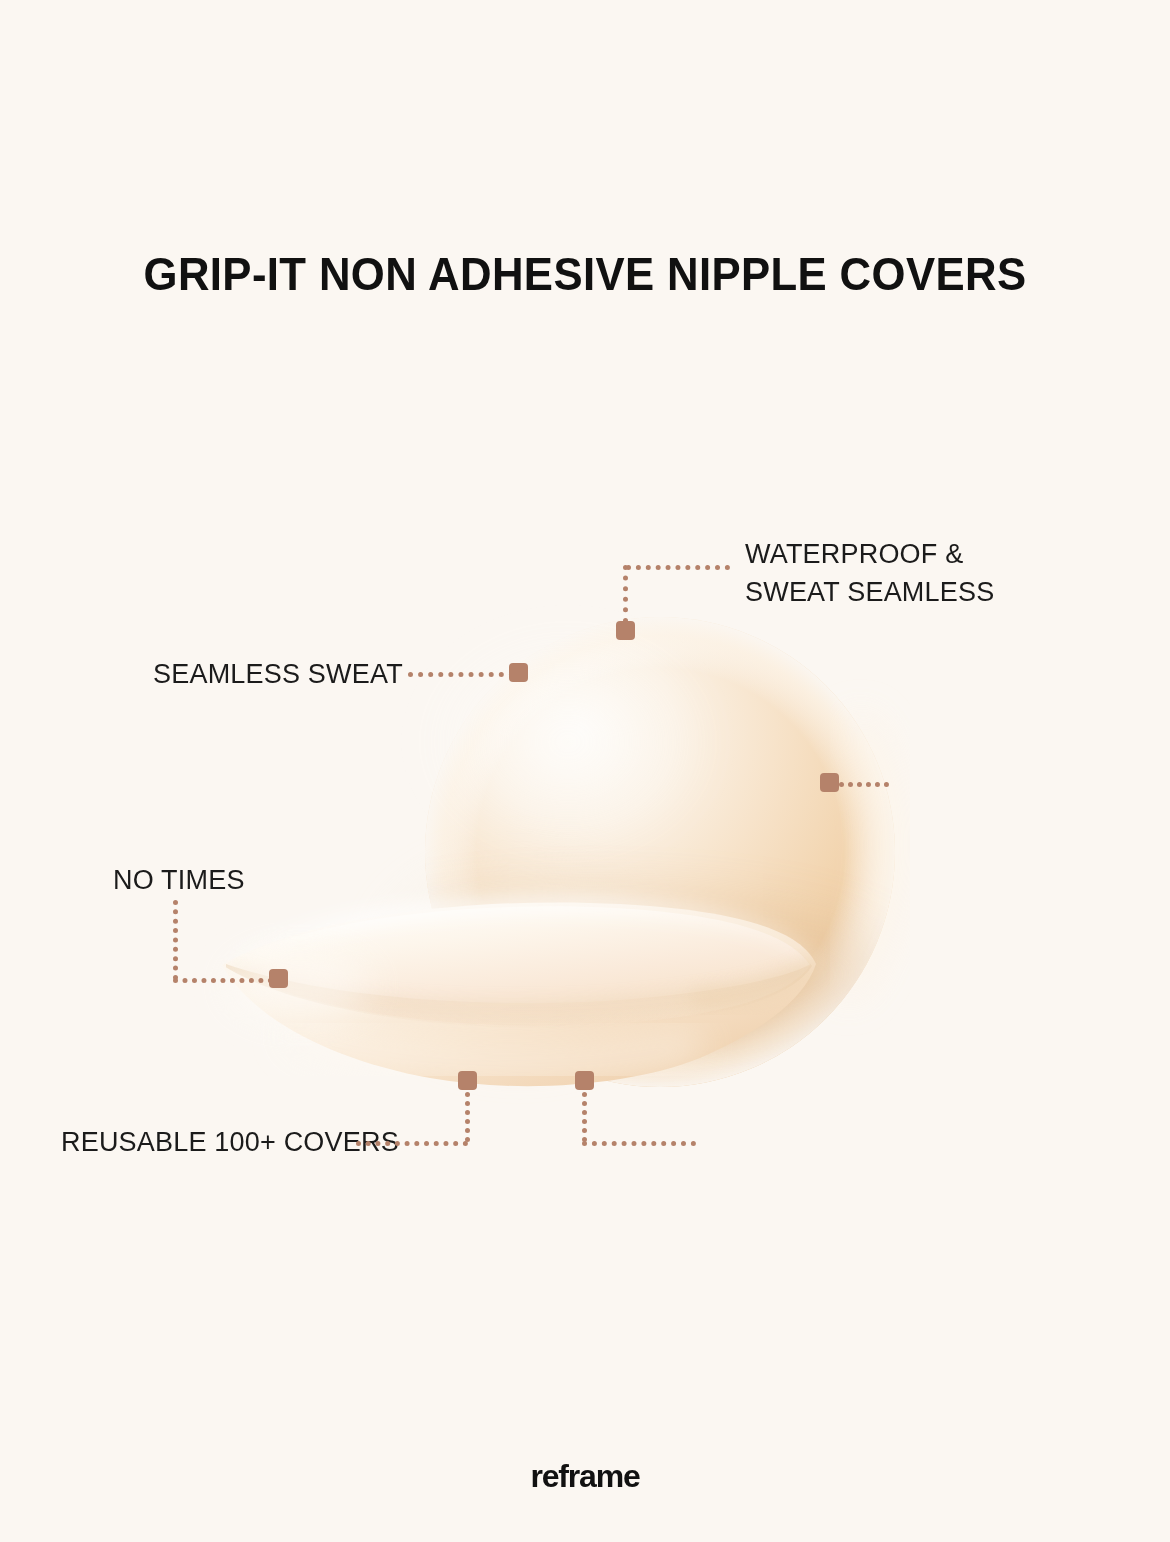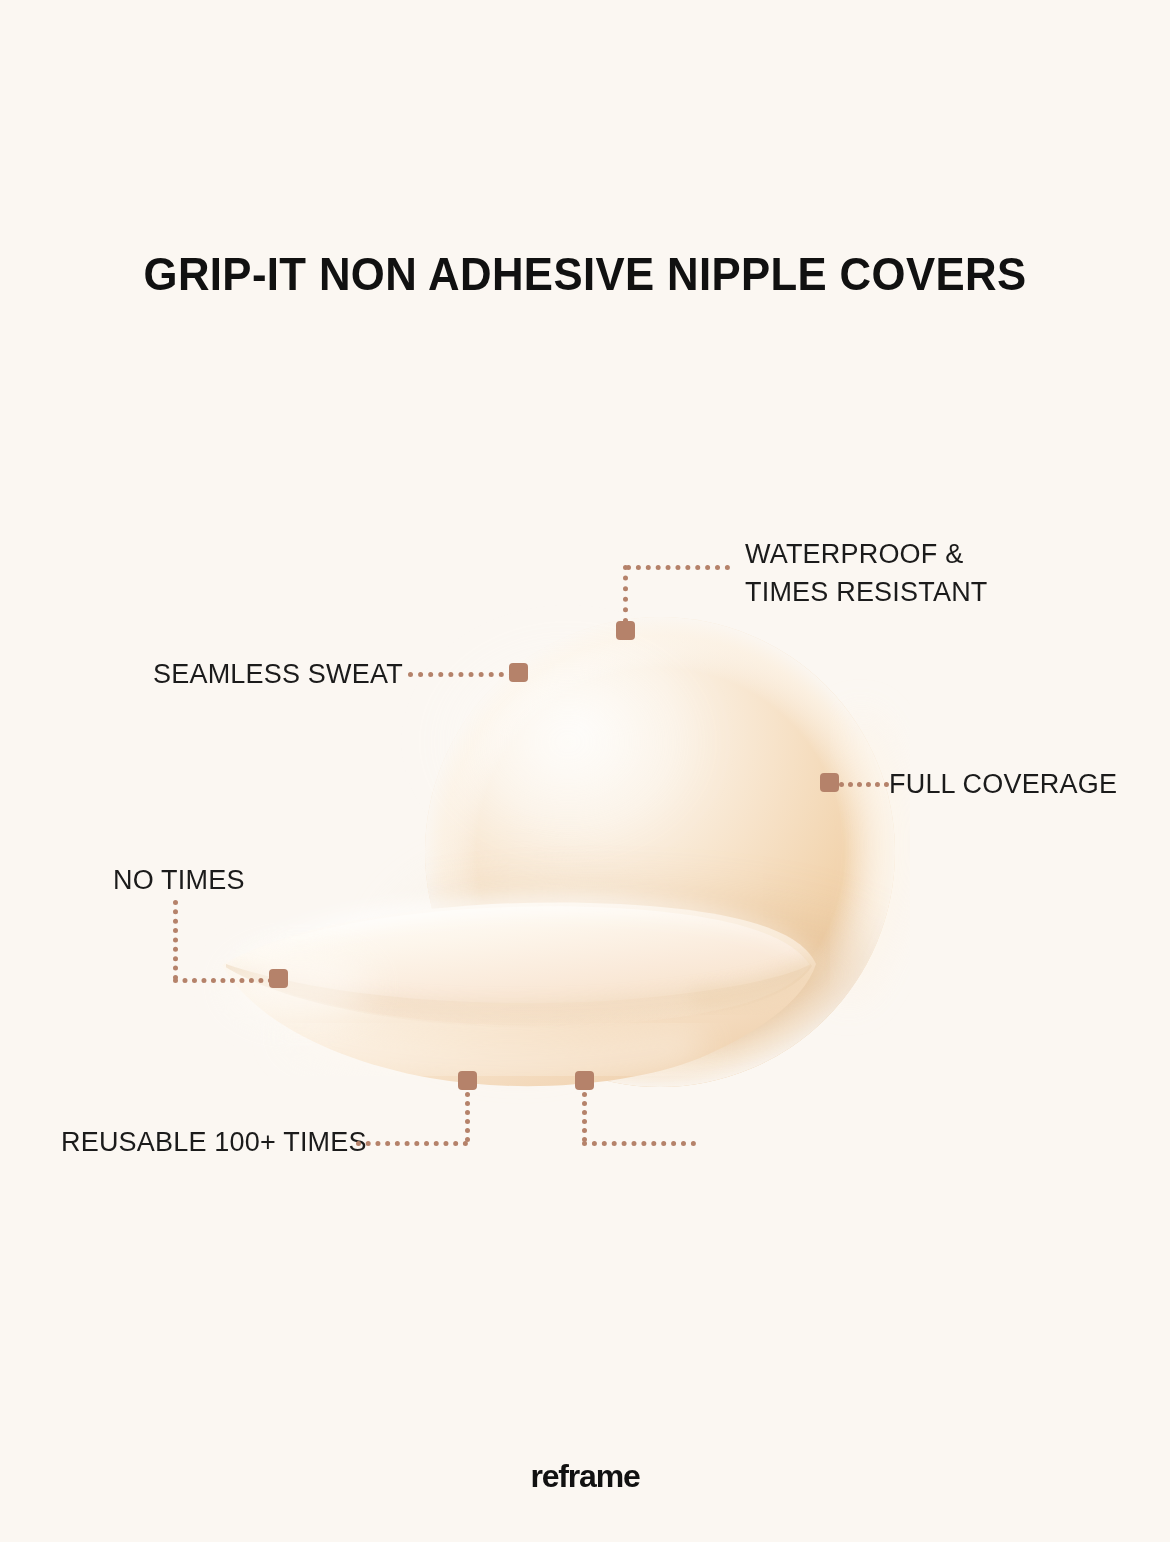--- a/index.html
+++ b/index.html
@@ -230,40 +230,39 @@
       <path d="M 300 1035 C 400 1068, 560 1074, 690 1046" fill="none" stroke="#fffaf3" stroke-width="26" stroke-linecap="round" opacity="0.55" filter="url(#blurMd)"></path>
 
       <ellipse cx="300" cy="985" rx="70" ry="34" fill="#fffdf9" opacity="0.55" filter="url(#blurMd)"></ellipse>
 
       <path d="M 700 1000 C 760 1000, 800 980, 816 963" fill="none" stroke="#ecd0ac" stroke-width="20" stroke-linecap="round" opacity="0.45" filter="url(#blurSm)"></path>
     </g>
   </svg>
 
   <div class="callout-label two-line" style="left:735px; top:535px;margin-left:10px;">
     <div>WATERPROOF &amp;</div>
-    <div>TIMES RESISTANT</div>
+    <div>SWEAT SEAMLESS</div>
   </div>
   <div class="leader-h" style="left: 626px; top: 565px; width: 104px; border-top-color: rgb(181, 130, 106);"></div>
   <div class="leader-v" style="left: 623px; top: 565px; height: 58px; border-left-color: rgb(181, 130, 106);"></div>
   <div class="marker" style="left: 616px; top: 621px; background: rgb(181, 130, 106);"></div>
 
   <div class="callout-label" style="left:153px; top:656px;">SEAMLESS SWEAT</div>
   <div class="leader-h" style="left: 408px; top: 672px; width: 106px; border-top-color: rgb(181, 130, 106);"></div>
   <div class="marker" style="left: 509px; top: 663px; background: rgb(181, 130, 106);"></div>
 
   <div class="marker" style="left: 820px; top: 773px; background: rgb(181, 130, 106);"></div>
   <div class="leader-h" style="left: 839px; top: 782px; width: 50px; border-top-color: rgb(181, 130, 106);"></div>
-  <div class="callout-label" style="left:889px; top:766px;">FULL COVERAGE</div>
 
   <div class="callout-label" style="left:113px; top:862px;">NO TIMES</div>
   <div class="leader-v" style="left: 173px; top: 900px; height: 80px; border-left-color: rgb(181, 130, 106);"></div>
   <div class="leader-h" style="left: 173px; top: 978px; width: 100px; border-top-color: rgb(181, 130, 106);"></div>
   <div class="marker" style="left: 269px; top: 969px; background: rgb(181, 130, 106);"></div>
 
-  <div class="callout-label" style="left:61px; top:1124px;">REUSABLE 100+ TIMES</div>
+  <div class="callout-label" style="left:61px; top:1124px;">REUSABLE 100+ COVERS</div>
   <div class="leader-h" style="left: 356px; top: 1141px; width: 112px; border-top-color: rgb(181, 130, 106);"></div>
   <div class="leader-v" style="left: 465px; top: 1092px; height: 50px; border-left-color: rgb(181, 130, 106);"></div>
   <div class="marker" style="left: 458px; top: 1071px; background: rgb(181, 130, 106);"></div>
 
   <div class="marker" style="left: 575px; top: 1071px; background: rgb(181, 130, 106);"></div>
   <div class="leader-v" style="left: 582px; top: 1092px; height: 50px; border-left-color: rgb(181, 130, 106);"></div>
   <div class="leader-h" style="left: 582px; top: 1141px; width: 114px; border-top-color: rgb(181, 130, 106);"></div>
 
   <div id="brand">reframe</div>
 

